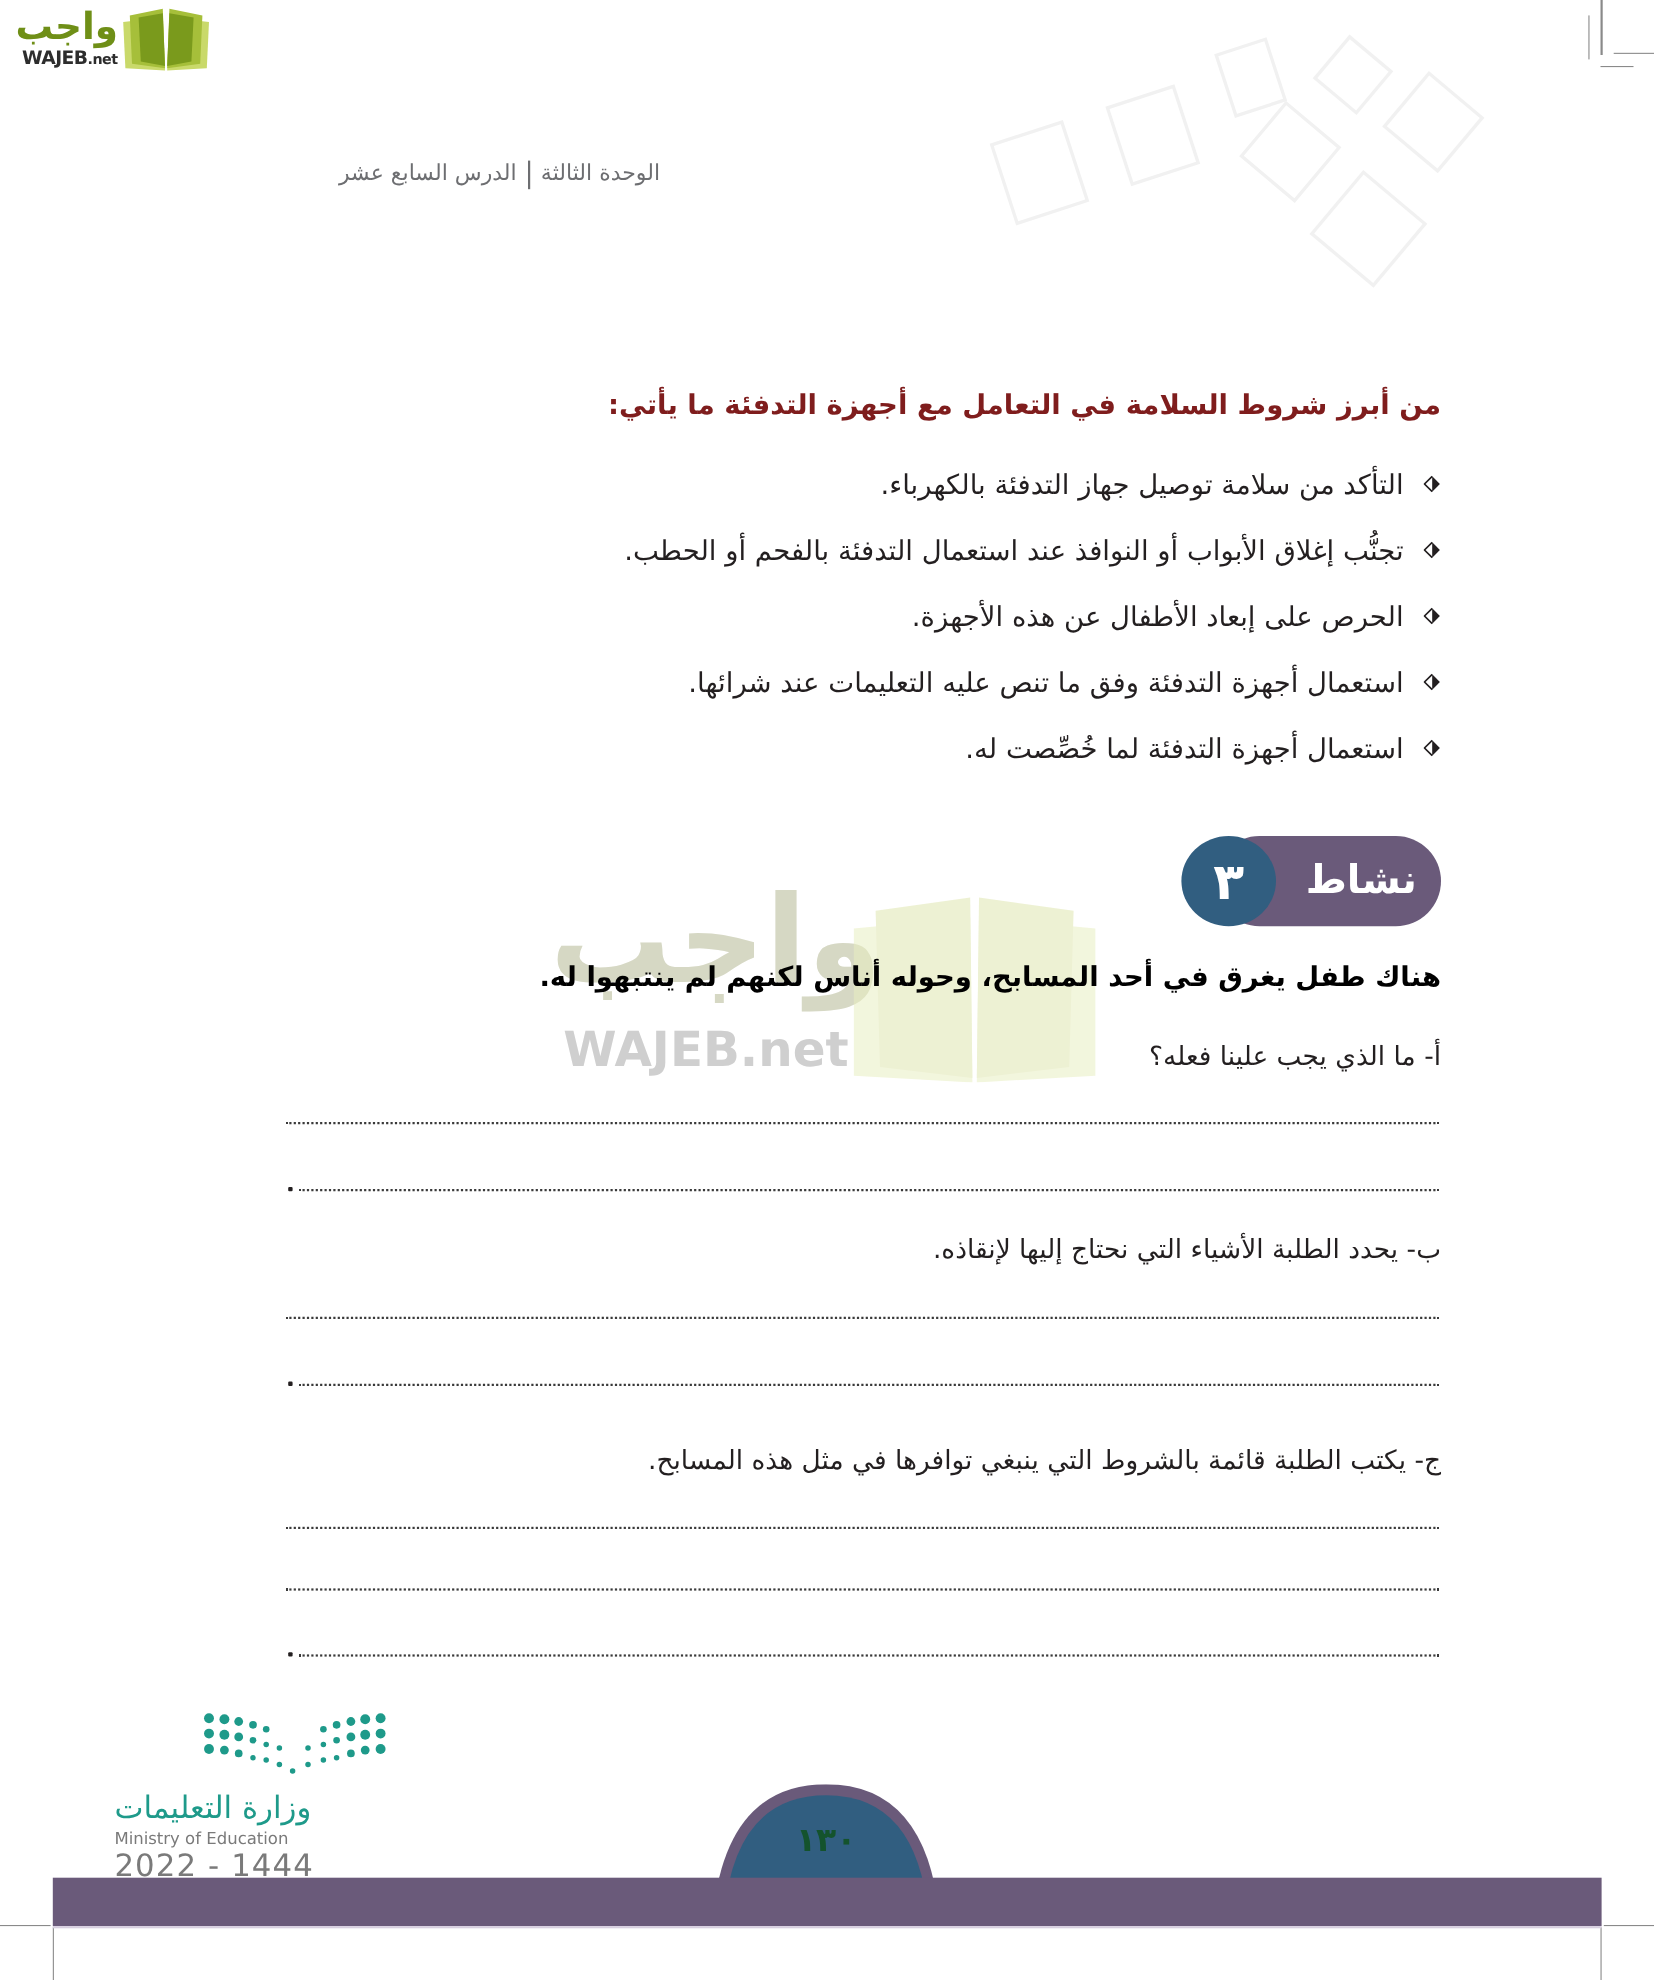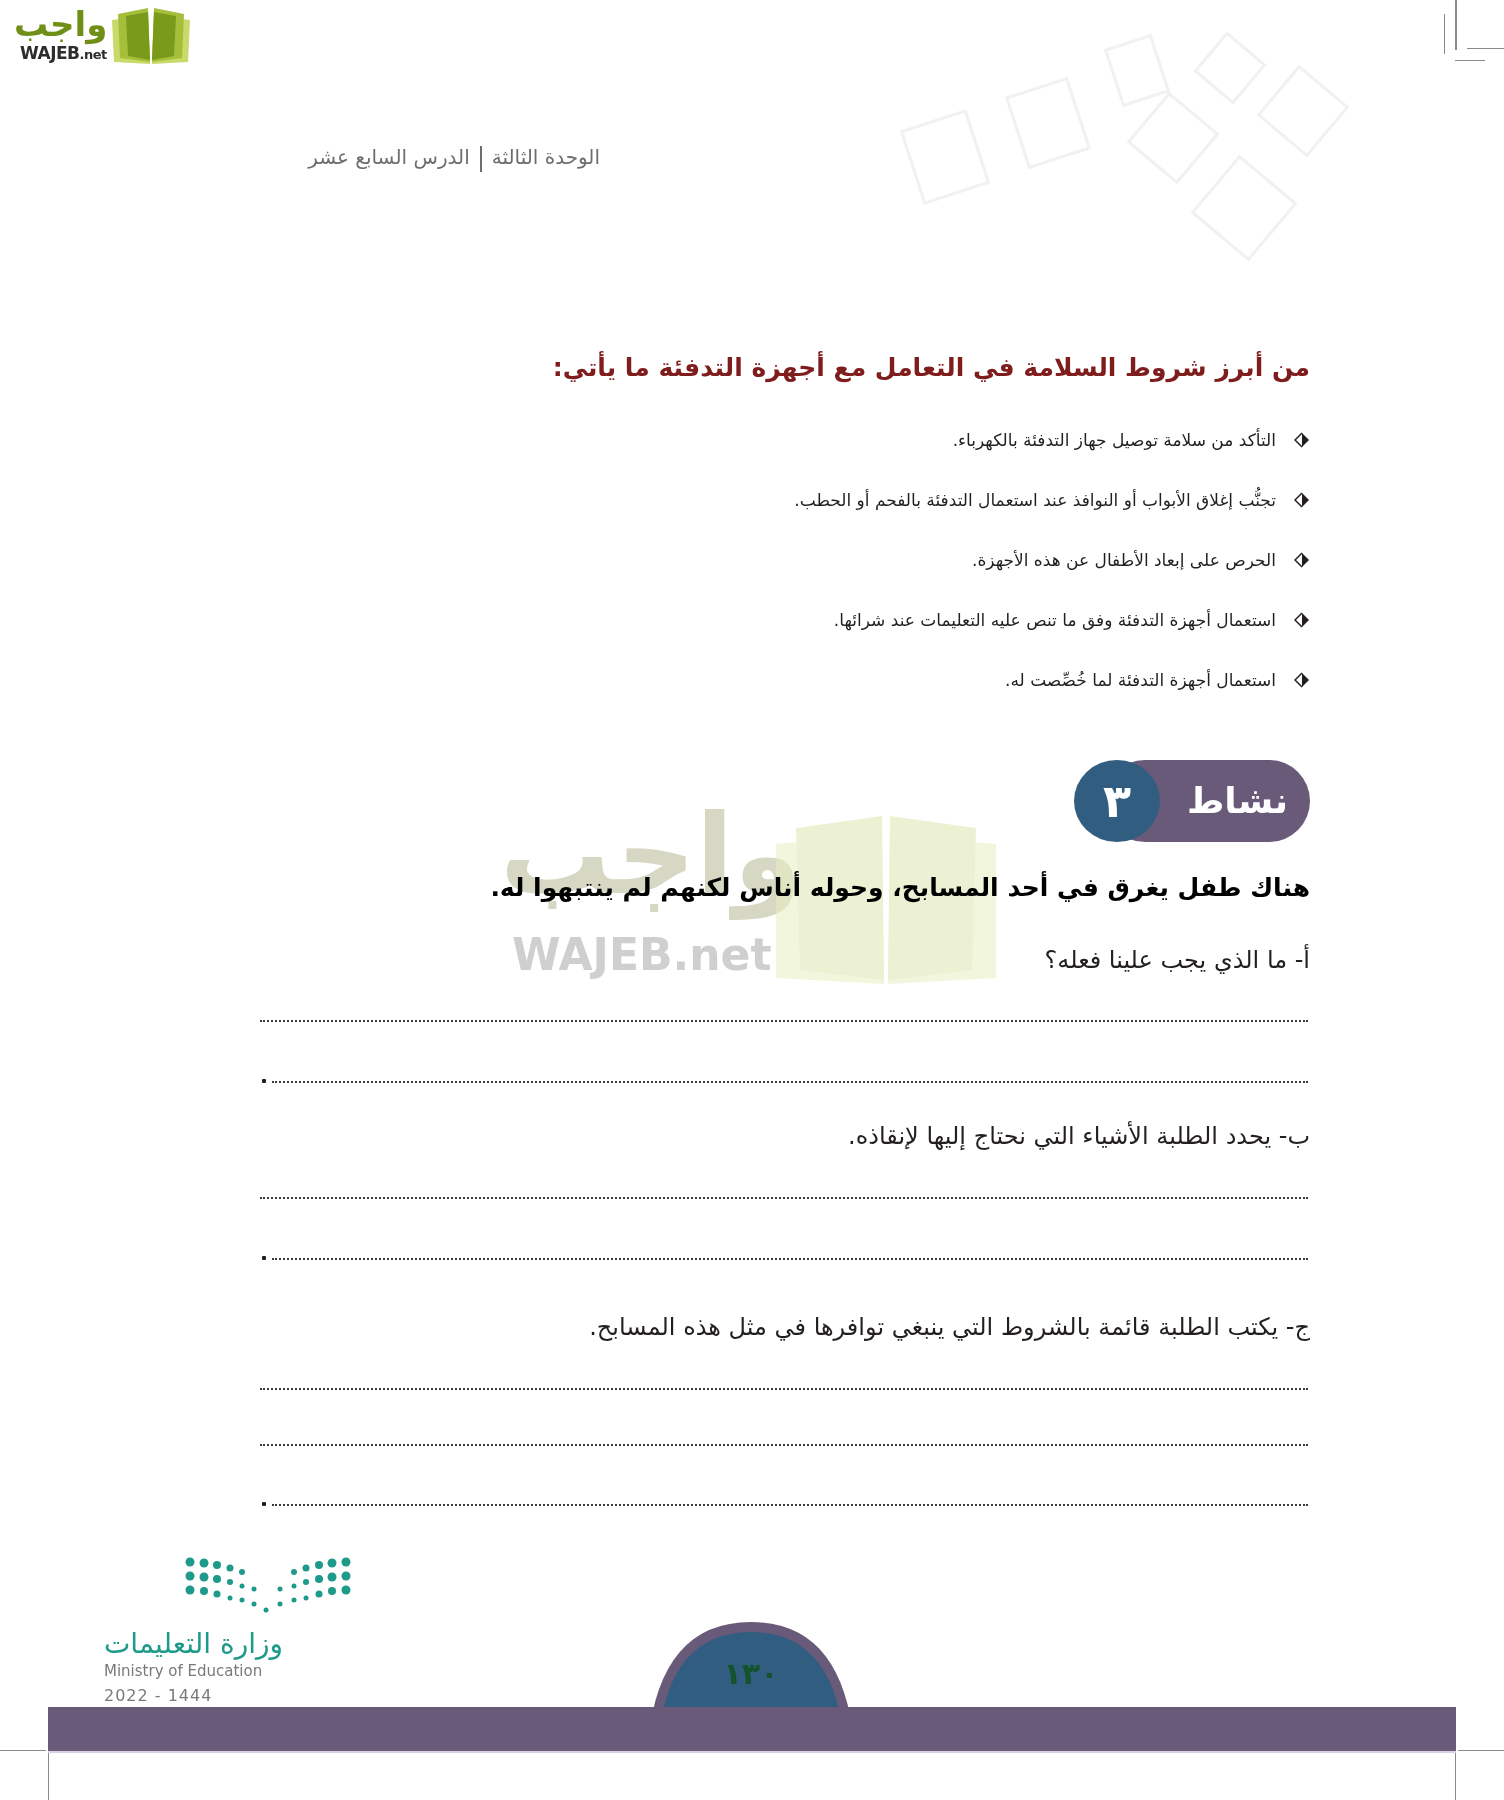--- a/index.html
+++ b/index.html
@@ -24,21 +24,21 @@
   .logo-en small { font-size:13px; }
   .logo-book { position:absolute; left:100px; top:2px; width:86px; height:60px; }
 
   
   .header { right:904px; top:145px; direction:rtl; font-size:20px; color:#6d6e71; white-space:nowrap; }
   .header .sep { display:inline-block; width:2px; height:26px; background:#6d6e71; vertical-align:middle; margin:0 10px; }
 
   
   .intro { right:194px; top:353px; direction:rtl; font-size:25px; font-weight:bold; white-space:nowrap; color:#7f1d1d; }
   .bullets { position:absolute; right:194px; top:410px; direction:rtl; margin:0; padding:0; list-style:none; }
-  .bullets li { height:60px; font-size:17px; white-space:nowrap; display:flex; align-items:center;margin-left:40px; }
+  .bullets li { height:60px; font-size:25px; white-space:nowrap; display:flex; align-items:center;margin-left:40px; }
   .bullet-icon { width:16px; height:16px; margin-left:18px; display:inline-block; }
 
   
   .pill { left:1074px; top:760px; width:236px; height:82px; }
   .pill-bg { position:absolute; left:30px; top:0; width:206px; height:82px; border-radius:41px; background:#6a5a7a; }
   .pill-num { position:absolute; left:0; top:0; width:86px; height:82px; border-radius:50%; background:#315e80; color:#fff; font-size:46px; font-weight:bold; display:flex; align-items:center; justify-content:center; }
   .pill-label { position:absolute; right:22px; top:0; height:82px; line-height:82px; color:#fff; font-size:36px; font-weight:bold; direction:rtl; }
 
   
   .scenario { right:194px; top:873px; direction:rtl; font-size:25px; font-weight:bold; color:#000000; white-space:nowrap; z-index:2; }
@@ -51,21 +51,21 @@
 
   
   .q { direction:rtl; font-size:24px; white-space:nowrap; right:194px; z-index:2; color:#231f20; }
   .dots { position:absolute; left:260px; width:1048px; height:0; border-top:2px dotted #3a3a3a; }
   .dot-end { position:absolute; left:262px; width:4px; height:4px; background:#231f20; border-radius:1px; }
 
   
   .moe-dots { left:184px; top:1556px; width:168px; height:58px; }
   .moe-ar { left:104px; top:1627px; font-size:28px; color:#1e9a8a; direction:rtl; line-height:34px; letter-spacing:1px; }
   .moe-en { left:104px; top:1662px; font-size:15px; color:#7a7a7a; line-height:18px; }
-  .moe-year { left:104px; top:1684px; font-size:16px; color:#7a7a7a; line-height:24px; letter-spacing:1px; }
+  .moe-year { left:104px; top:1684px; font-size:28px; color:#7a7a7a; line-height:24px; letter-spacing:1px; }
 
   .band { left:48px; top:1707px; width:1408px; height:44px; background:#6a5a7a; }
   .band-line { left:48px; top:1751px; width:1408px; height:2px; background:#d8cfe0; }
   .page-tab { left:648px; top:1622px; width:206px; height:120px; }
   .page-num { left:648px; top:1656px; width:206px; text-align:center; color:#14532d; font-size:30px; font-weight:bold; z-index:3; }
 </style>
 </head>
 <body>
 
 <div class="crop" style="left:1455px;top:0;width:2px;height:50px;"></div>

